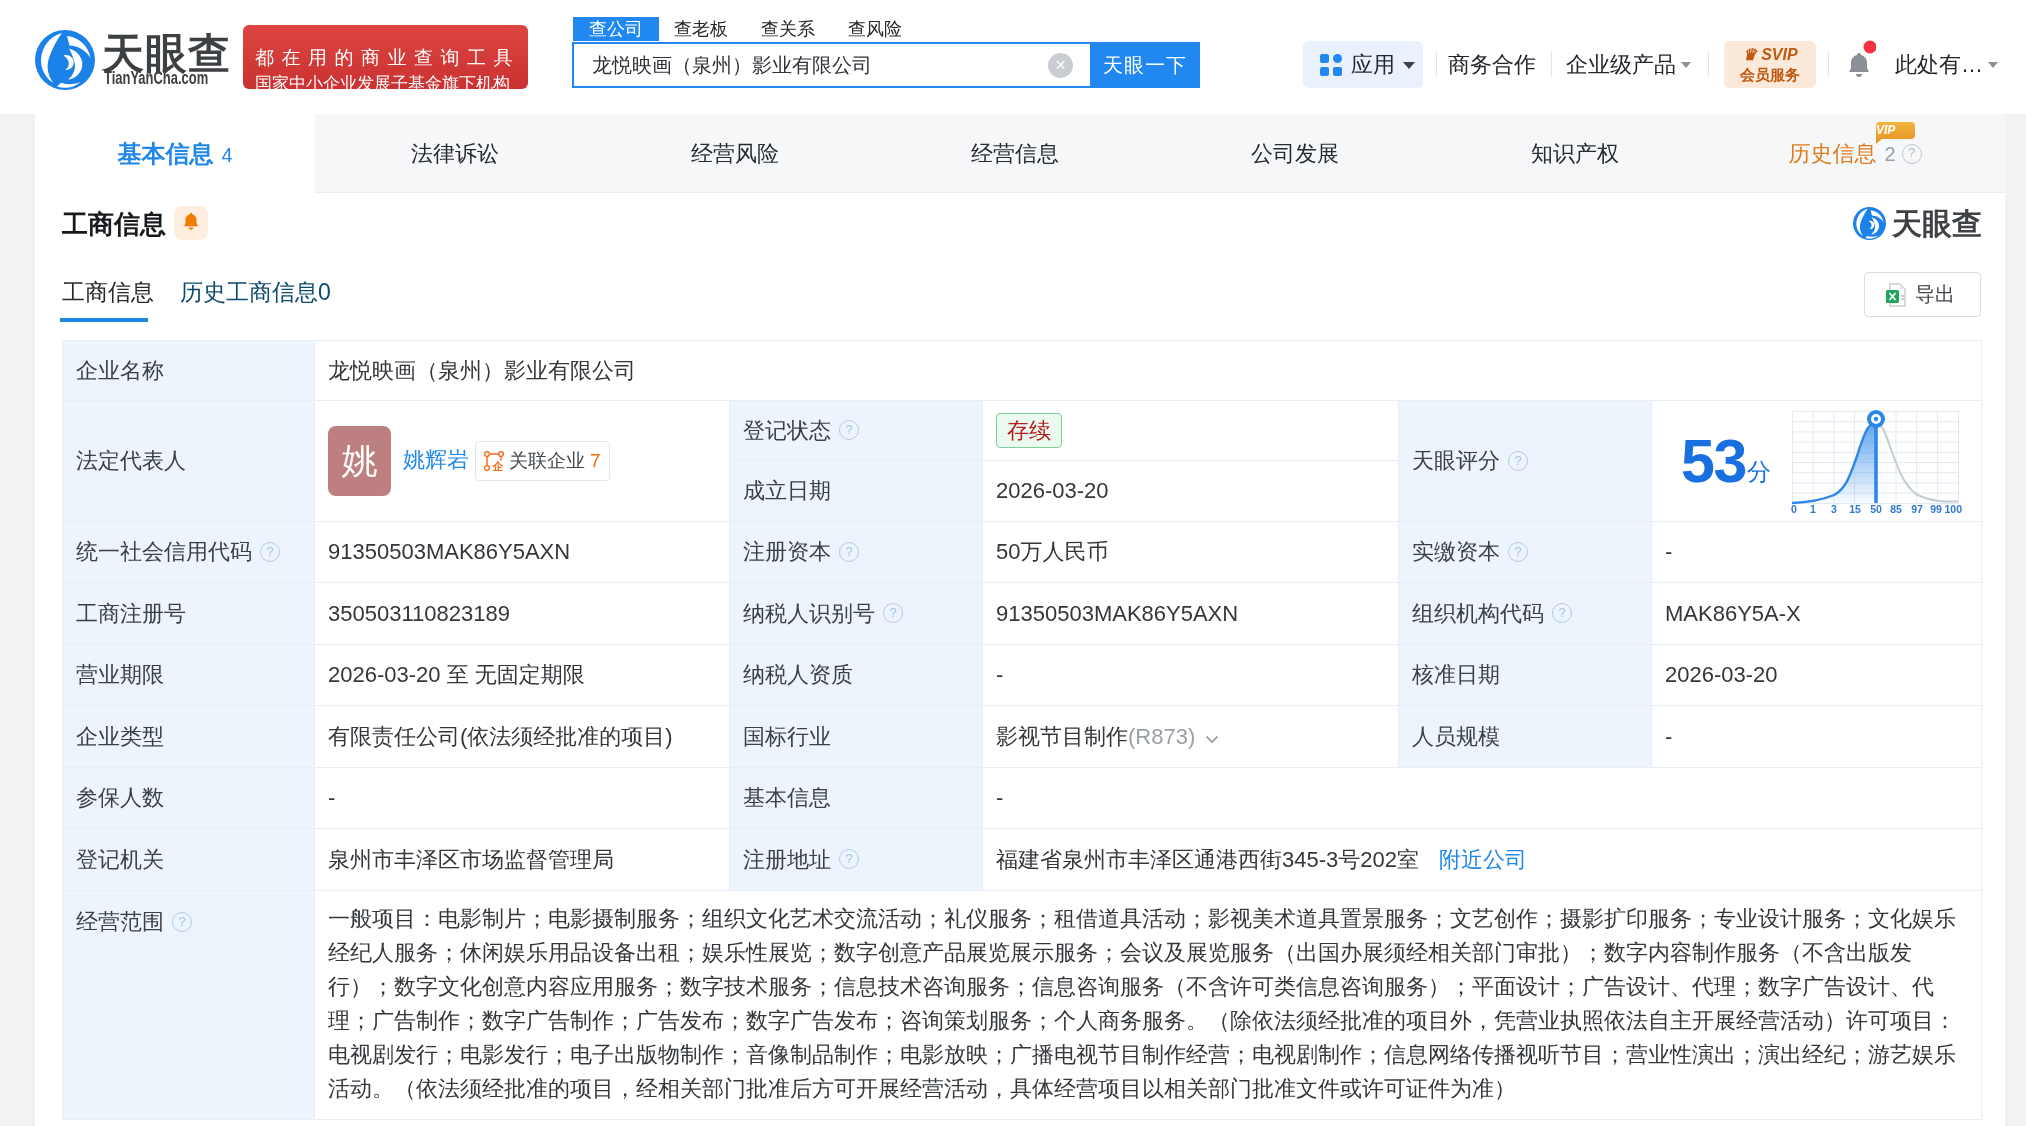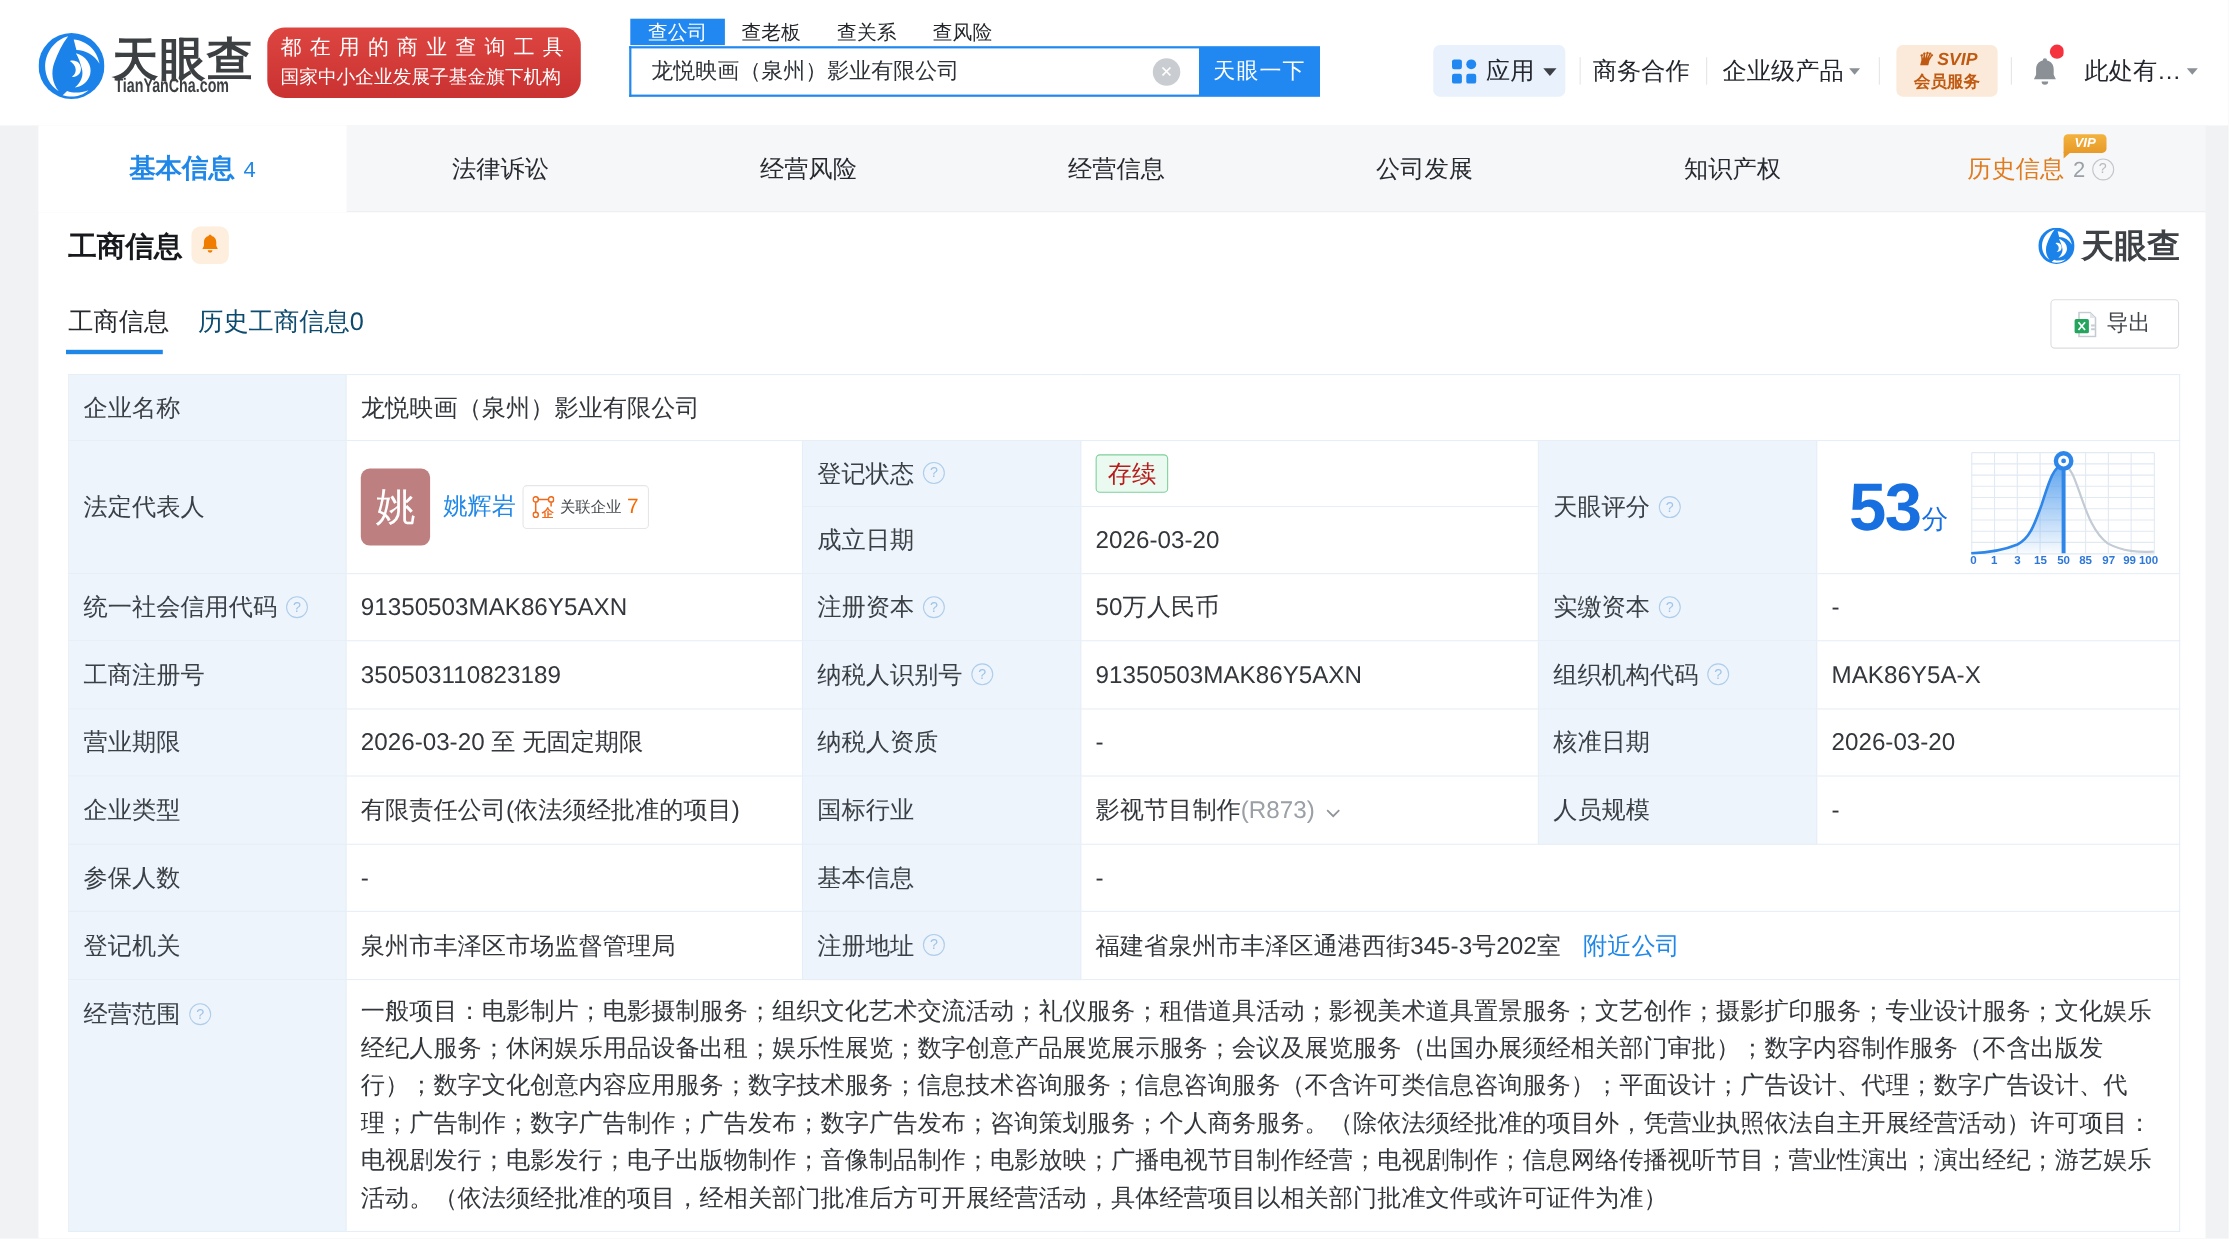--- a/index.html
+++ b/index.html
@@ -6,21 +6,21 @@
 html,body { width:2026px; height:1126px; overflow:hidden; }
 body { font-family:"Liberation Sans", sans-serif; background:#f1f2f4; position:relative; }
 .abs { position:absolute; }
 
 
 #hdr { position:absolute; left:0; top:0; width:2026px; height:114px; background:#fff; }
 
 #logoTxt { position:absolute; left:102px; top:26px; font-size:42px; font-weight:bold; color:#3d4043; letter-spacing:1px; }
 #logoSub { position:absolute; left:104px; top:68px; font-size:18px; font-weight:bold; color:#3d4043; transform:scaleX(0.72); transform-origin:left top; white-space:nowrap; }
 
-#redbox { position:absolute; left:243px; top:25px; width:285px; height:64px; border-radius:16px; background:linear-gradient(180deg,#dc4540,#ca3232); color:#fff; padding:6px 12px 0 12px; }
+#redbox { position:absolute; left:243px; top:25px; width:285px; height:64px; border-radius:6px; background:linear-gradient(180deg,#dc4540,#ca3232); color:#fff; padding:20px 12px 0 12px; }
 #redbox .l1 { font-size:19px; letter-spacing:7.5px; white-space:nowrap; line-height:26px; }
 #redbox .l2 { font-size:17px; letter-spacing:0px; white-space:nowrap; line-height:26px; }
 
 .stab { position:absolute; top:17px; height:24px; line-height:24px; font-size:18px; color:#23262a; }
 #stab1 { left:573px; width:86px; background:#2088f0; color:#fff; text-align:center; }
 
 #sinput { position:absolute; left:572px; top:42px; width:518px; height:46px; background:#fff; border:2px solid #2088f0; border-right:none; }
 #sinput .txt { position:absolute; left:18px; top:0; line-height:42px; font-size:20px; color:#2e3238; }
 #sclear { position:absolute; left:1048px; top:53px; width:25px; height:25px; border-radius:50%; background:#c9cdd2; color:#fff; text-align:center; line-height:25px; font-size:14px; }
 #sbtn { position:absolute; left:1090px; top:42px; width:110px; height:46px; background:#2088f0; color:#fff; font-size:20px; text-align:center; line-height:46px; letter-spacing:1px; }
@@ -58,21 +58,21 @@
 #tbl { position:absolute; left:27px; top:147px; width:1919px; border-collapse:collapse; table-layout:fixed; }
 #tbl td { border:1px solid #e6eef7; font-size:22px; color:#33373c; padding:0 0 0 13px; vertical-align:middle; }
 #tbl td.lb { background:#edf4fb; color:#3b4046; }
 .qm { display:inline-block; vertical-align:middle; width:20px; height:20px; border:1.5px solid #aecdeb; border-radius:50%; color:#9fc3e8; font-size:13px; line-height:17px; text-align:center; margin-left:8px; margin-top:-3px; }
 .qm.gray { border-color:#c3c7cc; color:#b6babf; }
 .gr { color:#9aa0a6; }
 a.blue { color:#1f87e8; text-decoration:none; }
 
 #avatar { display:inline-block; vertical-align:middle; width:63px; height:70px; background:#bd7f7f; border-radius:8px; color:#fff; font-size:36px; text-align:center; line-height:70px; }
 #assoc { display:inline-flex; vertical-align:middle; align-items:center; height:40px; border:1px solid #e4e6ea; border-radius:4px; padding:0 8px; margin-left:6px; }
-#assoc .t { font-size:14px; color:#43484e; margin-left:5px; }
+#assoc .t { font-size:19px; color:#43484e; margin-left:5px; }
 #assoc .n { font-size:19px; color:#f56a00; margin-left:5px; }
 #cx { display:inline-block; height:35px; line-height:33px; padding:0 10px; background:#eafaf0; border:1px solid #7ed09a; border-radius:4px; color:#b91c1c; }
 
 #scoreCell { position:relative; padding:0; }
 #s53 { position:absolute; left:29px; top:30px; font-size:61px; font-weight:bold; color:#176fe0; line-height:1; letter-spacing:-1.5px; }
 #sfen { position:absolute; left:95px; top:55px; font-size:24px; color:#176fe0; }
 #curve { position:absolute; left:140px; top:10px; overflow:visible; }
 
 .bizline { white-space:nowrap; line-height:34px; }
 </style>
@@ -133,21 +133,21 @@
 </div>
 
 <div id="navbar">
   <div class="ntab" id="ntab0">基本信息<i>4</i></div>
   <div class="ntab" style="left:280px">法律诉讼</div>
   <div class="ntab" style="left:560px">经营风险</div>
   <div class="ntab" style="left:840px">经营信息</div>
   <div class="ntab" style="left:1120px">公司发展</div>
   <div class="ntab" style="left:1400px">知识产权</div>
   <div class="ntab" style="left:1680px;color:#e07c20">历史信息<span style="font-size:20px;color:#9aa0a6;margin-left:8px">2</span><span class="qm gray" style="margin-left:6px;line-height:16px">?</span></div>
-  <div style="position:absolute;left:1841px;top:8px;width:39px;height:17px;background:linear-gradient(180deg,#f3b33f,#e89a28);border-radius:4px 4px 4px 0;color:#fff;font-size:12px;font-weight:bold;font-style:italic;text-align:center;line-height:17px;">VIP</div>
+  <div style="position:absolute;left:1841px;top:8px;width:39px;height:17px;background:linear-gradient(180deg,#f3b33f,#e89a28);border-radius:4px 4px 4px 0;color:#fff;font-size:12px;font-weight:bold;font-style:italic;text-align:left;line-height:17px;">VIP</div>
   <div style="position:absolute;left:1841px;top:24px;width:0;height:0;border-left:7px solid #e89a28;border-bottom:6px solid transparent;"></div>
 </div>
 
 <div id="card">
   <div id="gsTitle">工商信息</div>
   <div id="bellChip">
     <svg class="abs" style="left:8px;top:7px" width="18" height="20" viewBox="0 0 18 20">
       <path d="M7.6,1.5 a1.4,1.4 0 0 1 2.8,0 c2.8,0.7 4.2,2.8 4.2,5.5 v3.5 l1.4,2.8 h-14 l1.4,-2.8 v-3.5 c0,-2.7 1.4,-4.8 4.2,-5.5 z" fill="#f07c00"></path>
       <path d="M6.8,14.5 a2.2,2.2 0 0 0 4.4,0 z" fill="#f07c00"></path>
     </svg>

